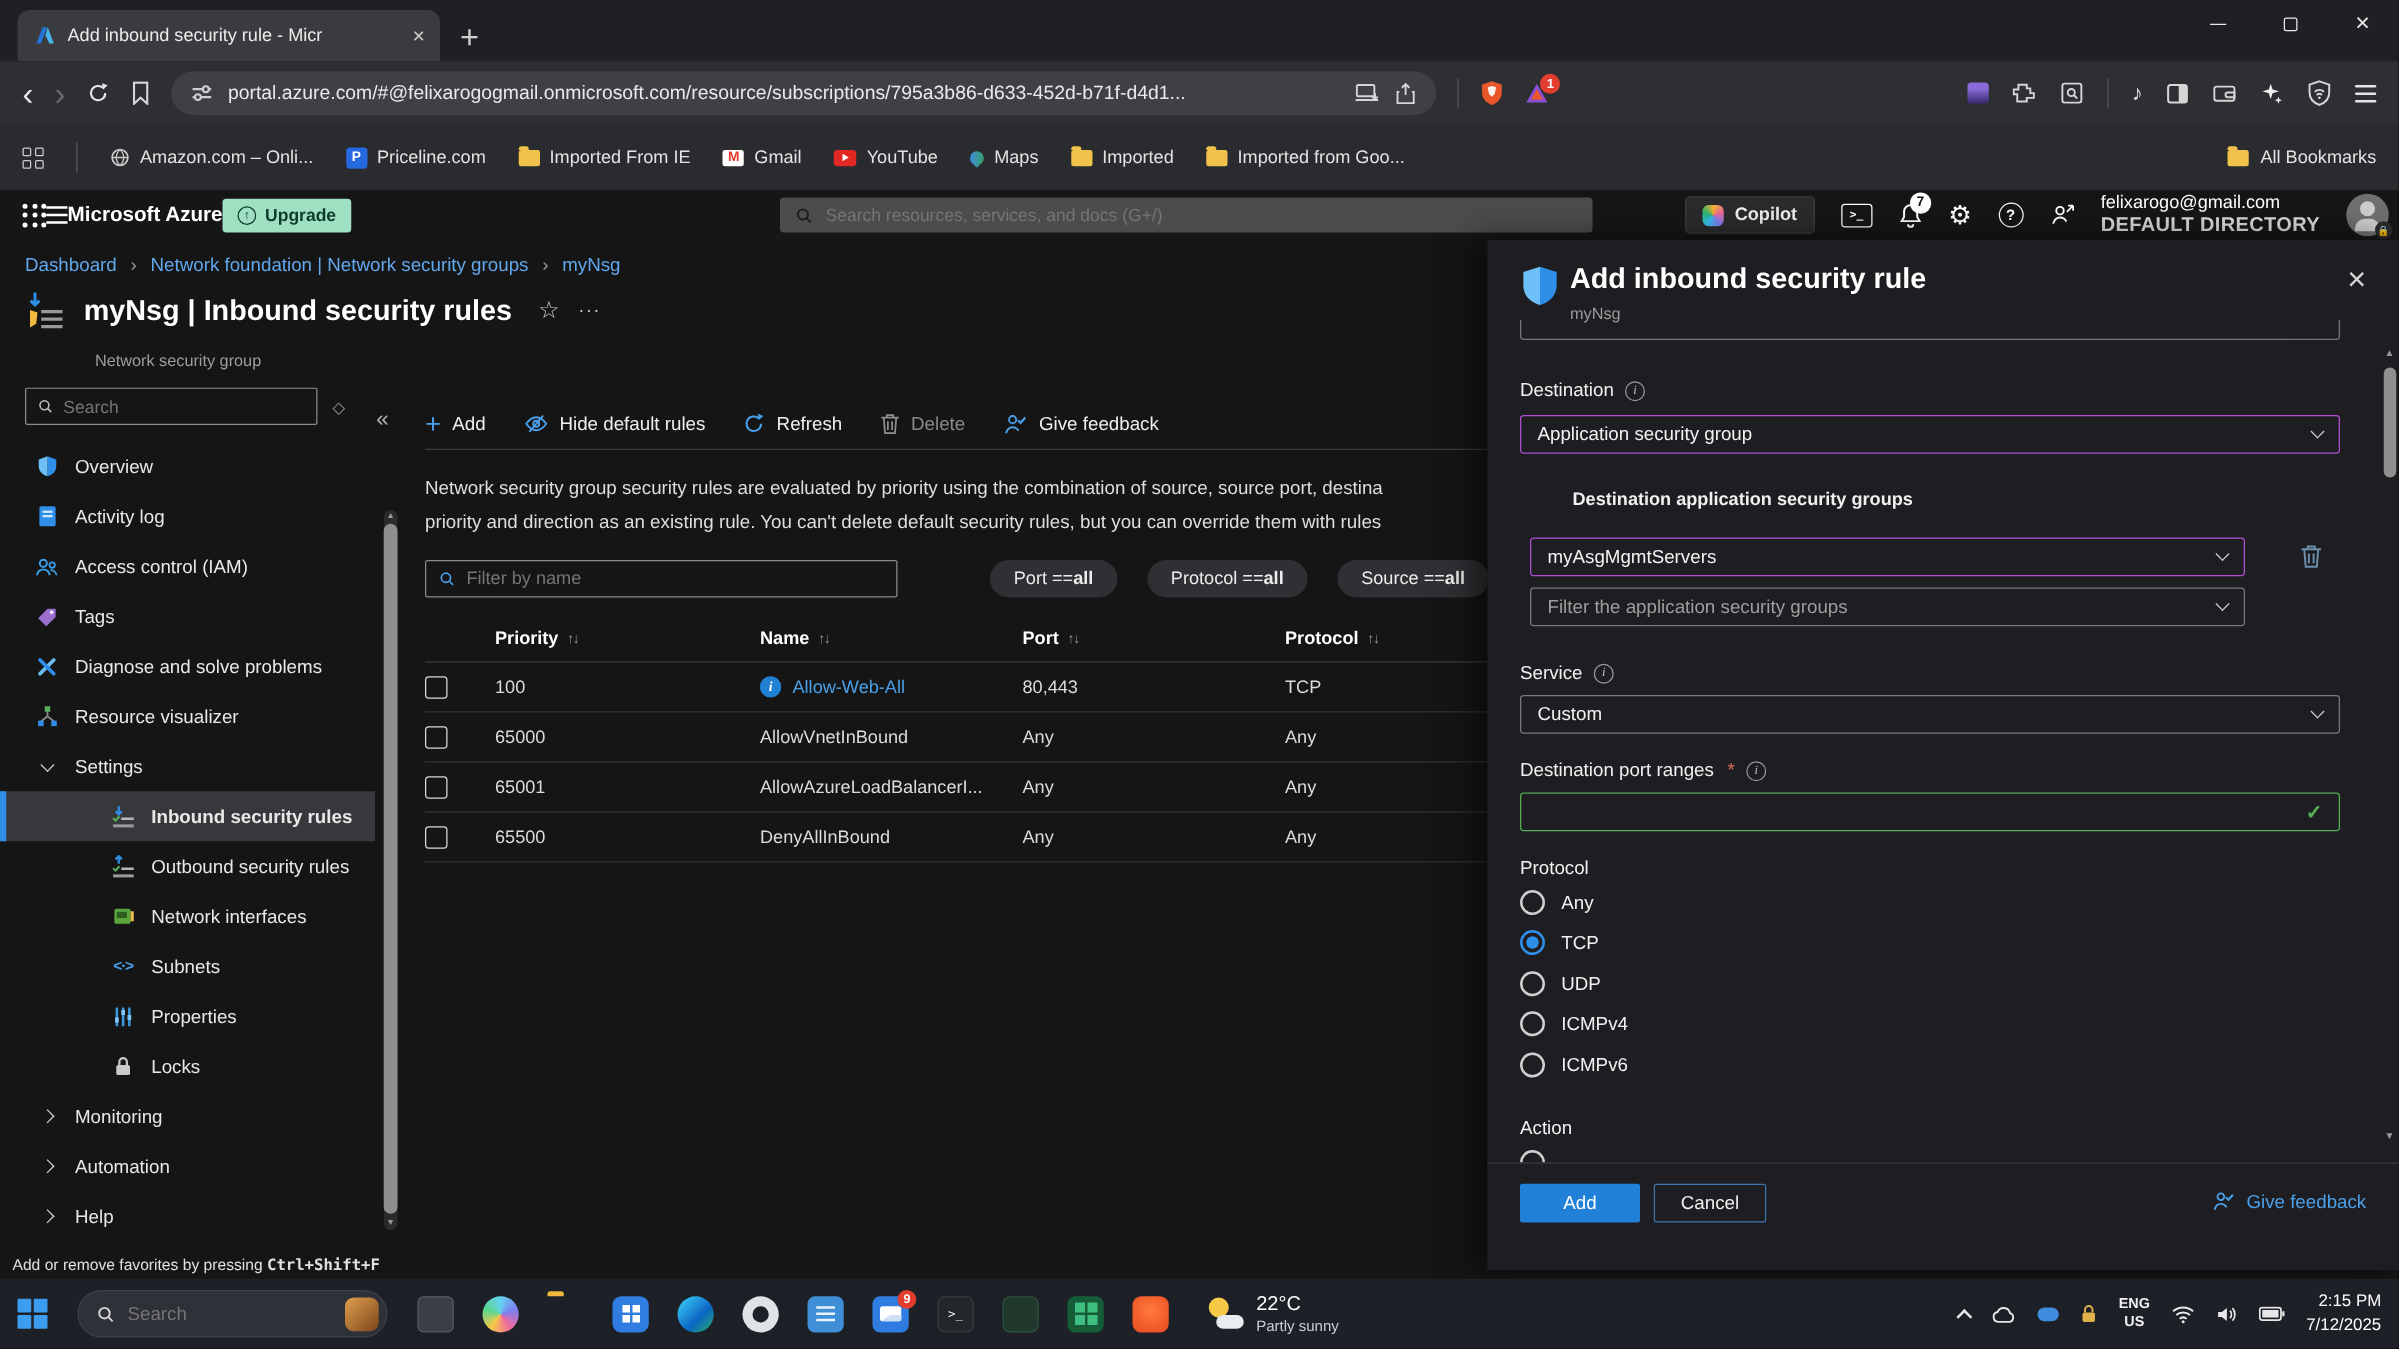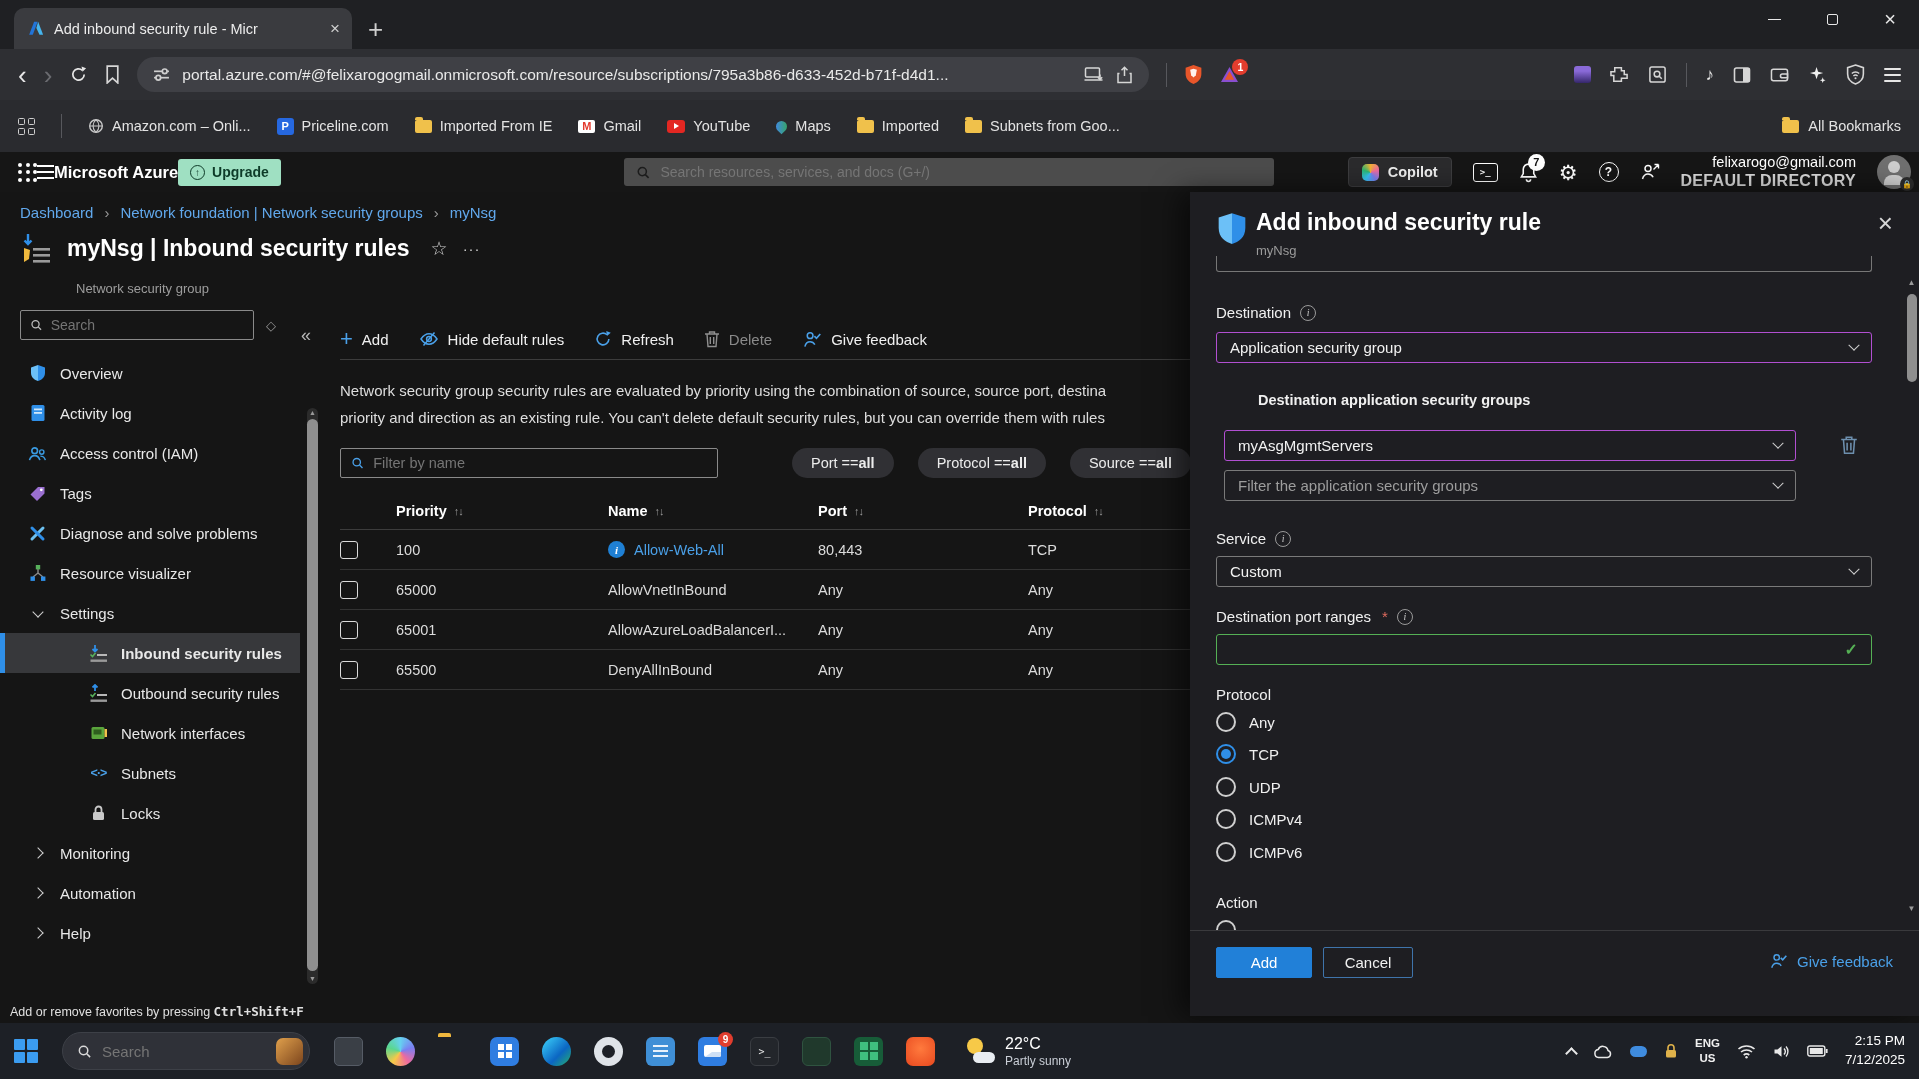--- a/index.html
+++ b/index.html
@@ -70,21 +70,21 @@
 .copilot{height:30px;background:#2b2b2d;border:1px solid #3d3d3f;border-radius:4px;display:flex;gap:9px;padding:0 13px;
   align-items:center;font-size:14.5px;font-weight:700;color:#f0f0f0}
 .cpicon{width:17px;height:17px;border-radius:5px;background:conic-gradient(#f2b134,#ef6a9e,#7a7ff2,#35c3f3,#2bb673,#f2b134)}
 .cloudshell{width:25px;height:19px;border:1.6px solid #fff;border-radius:3px;color:#fff;font-size:9px;font-weight:bold;
   display:flex;align-items:center;justify-content:center;font-family:"DejaVu Sans Mono",monospace}
 .bellbadge{position:absolute;top:-8px;right:-7px;width:17px;height:17px;background:#fff;color:#111;border-radius:50%;
   font-size:11px;font-weight:700;display:flex;align-items:center;justify-content:center}
 .gear{font-size:21px;color:#fff;line-height:1}
 .helpc{width:20px;height:20px;border:1.7px solid #fff;border-radius:50%;color:#fff;font-size:12px;font-weight:bold;
   display:flex;align-items:center;justify-content:center}
-.account{text-align:right;line-height:1.25}
+.account{text-align:left;line-height:1.25}
 .email{font-size:14.5px;color:#fff}
 .dir{font-size:16px;font-weight:700;color:#d9d9d9;letter-spacing:.3px}
 .avatar{width:34px;height:34px;border-radius:50%;background:#707070;position:relative;overflow:visible;
   display:flex;align-items:center;justify-content:center}
 .avhead{width:12px;height:12px;background:#cfcfcf;border-radius:50%;position:absolute;top:6px}
 .avbody{width:20px;height:10px;background:#cfcfcf;border-radius:8px 8px 0 0;position:absolute;bottom:4px}
 .avlock{position:absolute;bottom:-2px;right:-3px;width:14px;height:14px;background:#2b2b2b;border-radius:50%;
   display:flex;align-items:center;justify-content:center;font-size:8px;color:#f0c14b}
 
 
@@ -399,21 +399,21 @@
     <div class="bm">
       <span class="mpin"></span>
       <span>Maps</span>
     </div>
     <div class="bm">
       <span class="folder"></span>
       <span>Imported</span>
     </div>
     <div class="bm">
       <span class="folder"></span>
-      <span>Subnets from Goo...</span>
+      <span>Imported from Goo...</span>
     </div>
     <div class="bm allbm">
       <span class="folder"></span>
       <span>All Bookmarks</span>
     </div>
   </div>
 
   <div class="azheader">
     <span class="waffle">
         <i></i>
@@ -608,20 +608,33 @@
                 <rect x="1.5" y="3" width="13" height="12" rx="1.5" fill="#5aa53c"></rect>
                 <rect x="3.5" y="5.5" width="8" height="5" fill="#2e5e1e"></rect>
                 <rect x="14.5" y="5" width="2.5" height="8" fill="#f0c14b"></rect>
               </svg>
             </span>
           <span>Network interfaces</span>
         </div>
         <div class="sbi child">
           <span class="sbic subg">&lt;·&gt;</span>
           <span>Subnets</span>
+        </div>
+        <div class="sbi child">
+          <span class="sbic">
+              <svg width="17" height="17" viewBox="0 0 17 17">
+                <line x1="3.5" y1="1" x2="3.5" y2="16" stroke="#3a9ae0" stroke-width="2"></line>
+                <line x1="8.5" y1="1" x2="8.5" y2="16" stroke="#3a9ae0" stroke-width="2"></line>
+                <line x1="13.5" y1="1" x2="13.5" y2="16" stroke="#3a9ae0" stroke-width="2"></line>
+                <rect x="2" y="9" width="3" height="4" fill="#7cc4f7"></rect>
+                <rect x="7" y="3" width="3" height="4" fill="#7cc4f7"></rect>
+                <rect x="12" y="7" width="3" height="4" fill="#7cc4f7"></rect>
+              </svg>
+            </span>
+          <span>Properties</span>
         </div>
         <div class="sbi child">
           <span class="sbic">
               <svg width="17" height="18" viewBox="0 0 16 18">
                 <path d="M5 8V5.5a3 3 0 0 1 6 0V8" fill="none" stroke="#c9c9c9" stroke-width="1.8"></path>
                 <rect x="2.5" y="8" width="11" height="8" rx="1.5" fill="#c9c9c9"></rect>
               </svg>
             </span>
           <span>Locks</span>
         </div>

